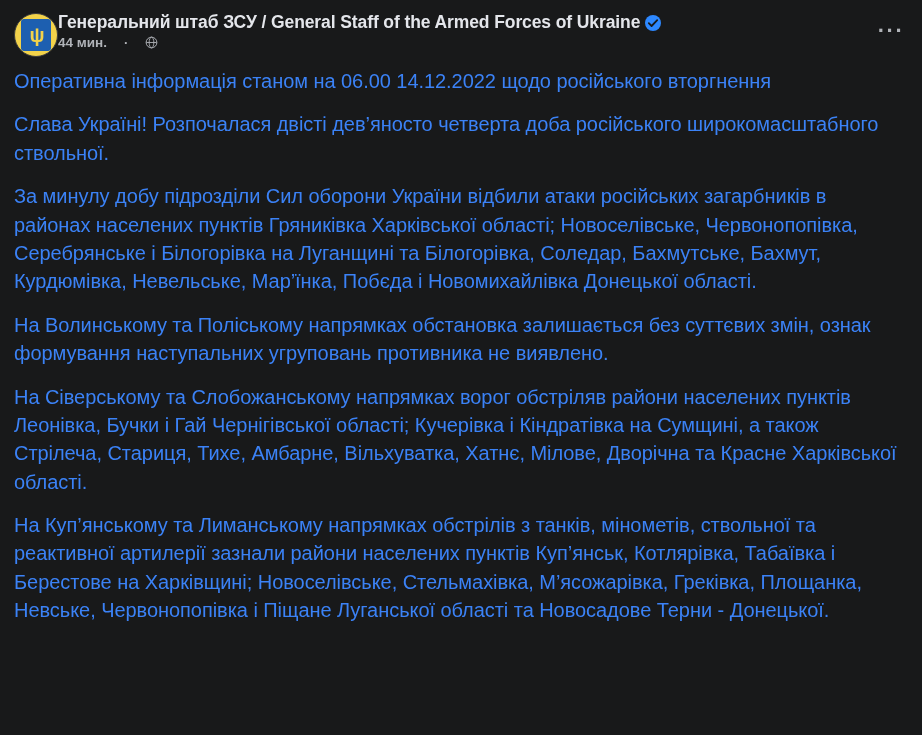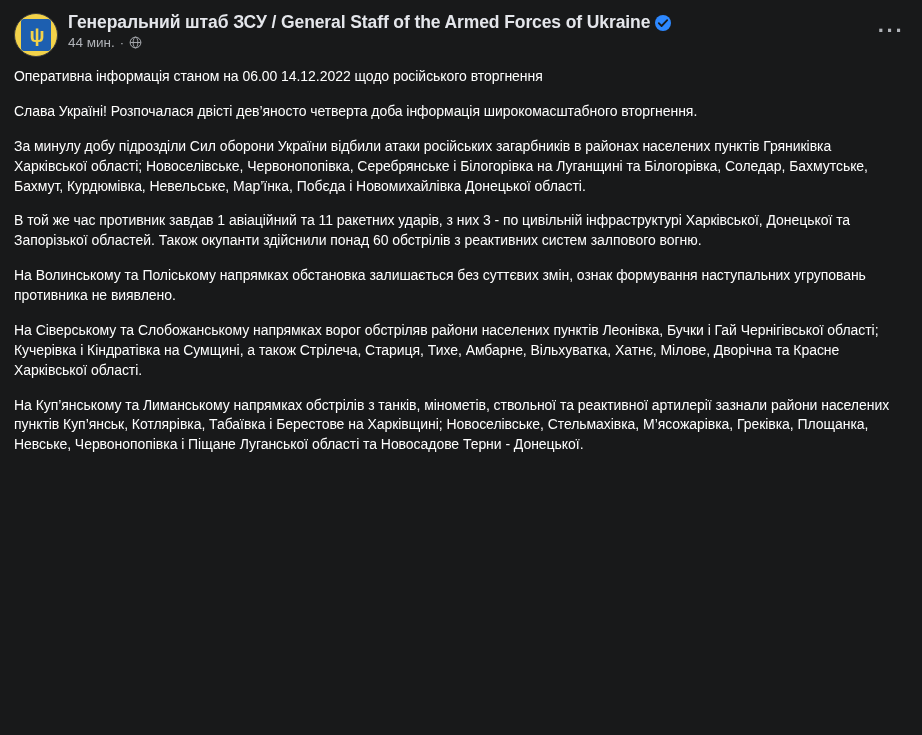--- a/index.html
+++ b/index.html
@@ -54,21 +54,20 @@
     justify-content: center;
   }
   .avatar .crest .tryzub {
     color: #f2d24a;
     font-size: 20px;
     line-height: 1;
     font-weight: bold;
     letter-spacing: -2px;
   }
   .header-text {
-    margin-left: 10px;
     flex: 1 1 auto;
     min-width: 0;
     padding-top: 0px;
   }
   .name-row {
     display: flex;
     align-items: center;
     gap: 5px;
     flex-wrap: nowrap;
   }
@@ -81,24 +80,25 @@
   }
   .verified {
     width: 16px;
     height: 16px;
     flex: 0 0 16px;
     display: inline-block;
   }
   .meta-row {
     display: flex;
     align-items: center;
-    gap: 5px;
+    gap: 17px;
     margin-top: 2px;
     color: #b0b3b8;
     font-size: 13.5px;
+    font-weight: bold;
   }
   .meta-dot {
     color: #b0b3b8;
     font-size: 13px;
   }
   .globe {
     width: 13px;
     height: 13px;
     display: inline-block;
     vertical-align: -2px;
@@ -114,23 +114,23 @@
     margin-top: 2px;
     color: #b0b3b8;
     font-size: 22px;
     letter-spacing: 1.5px;
     line-height: 10px;
     font-weight: bold;
     user-select: none;
   }
   
   .post-body {
-    font-size: 14px;
+    font-size: 20px;
     line-height: 1.42;
-    color: #ffffff;
+    color: #3b82f6;
     letter-spacing: -0.05px;
   }
   .post-body p {
     margin: 0 0 15px 0;
   }
   .post-body p:last-child {
     margin-bottom: 16px;
   }
 </style>
 </head>
@@ -167,21 +167,20 @@
           </svg>
         </span>
       </div>
     </div>
 
     <div class="more-btn">···</div>
   </div>
 
   <div class="post-body">
     <p>Оперативна інформація станом на 06.00 14.12.2022 щодо російського вторгнення</p>
-    <p>Слава Україні! Розпочалася двісті дев’яносто четверта доба інформація широкомасштабного вторгнення.</p>
+    <p>Слава Україні! Розпочалася двісті дев’яносто четверта доба російського широкомасштабного ствольної.</p>
     <p>За минулу добу підрозділи Сил оборони України відбили атаки російських загарбників в районах населених пунктів Гряниківка Харківської області; Новоселівське, Червонопопівка, Серебрянське і Білогорівка на Луганщині та Білогорівка, Соледар, Бахмутське, Бахмут, Курдюмівка, Невельське, Мар’їнка, Побєда і Новомихайлівка Донецької області.</p>
-    <p>В той же час противник завдав 1 авіаційний та 11 ракетних ударів, з них 3 - по цивільній інфраструктурі Харківської, Донецької та Запорізької областей. Також окупанти здійснили понад 60 обстрілів з реактивних систем залпового вогню.</p>
     <p>На Волинському та Поліському напрямках обстановка залишається без суттєвих змін, ознак формування наступальних угруповань противника не виявлено.</p>
     <p>На Сіверському та Слобожанському напрямках ворог обстріляв райони населених пунктів Леонівка, Бучки і Гай Чернігівської області; Кучерівка і Кіндратівка на Сумщині, а також Стрілеча, Стариця, Тихе, Амбарне, Вільхуватка, Хатнє, Мілове, Дворічна та Красне Харківської області.</p>
     <p>На Куп’янському та Лиманському напрямках обстрілів з танків, мінометів, ствольної та реактивної артилерії зазнали райони населених пунктів Куп’янськ, Котлярівка, Табаївка і Берестове на Харківщині; Новоселівське, Стельмахівка, М’ясожарівка, Греківка, Площанка, Невське, Червонопопівка і Піщане Луганської області та Новосадове  Терни - Донецької.</p>
   </div>
 
 </div>
 
 </body></html>

